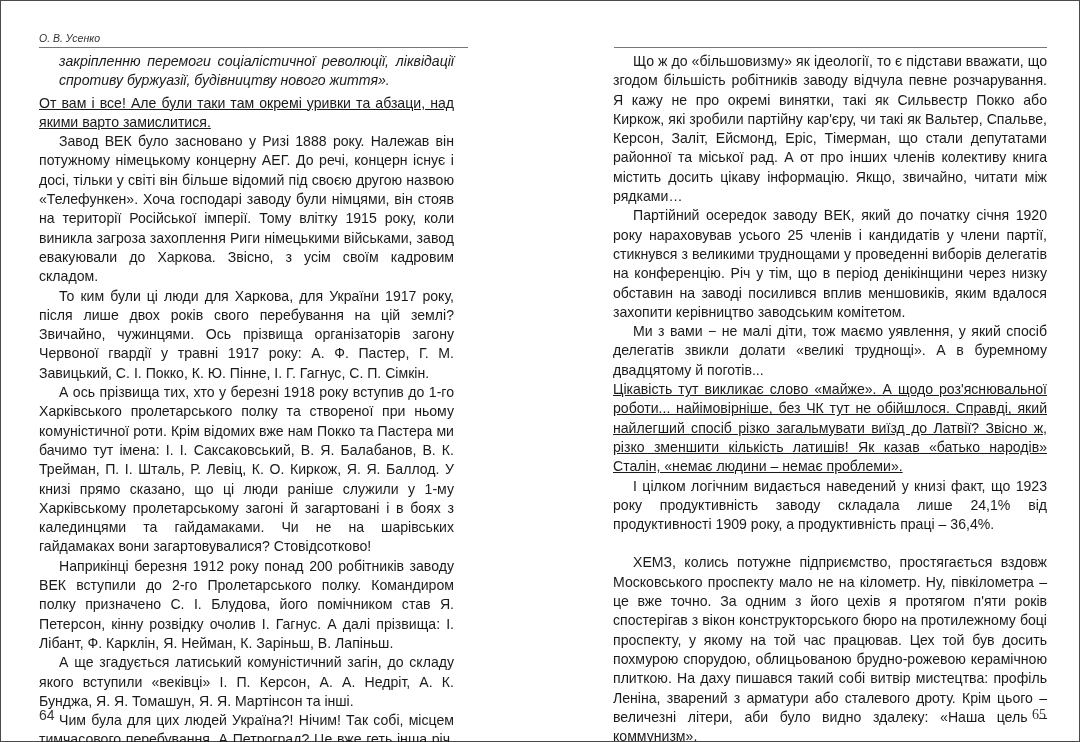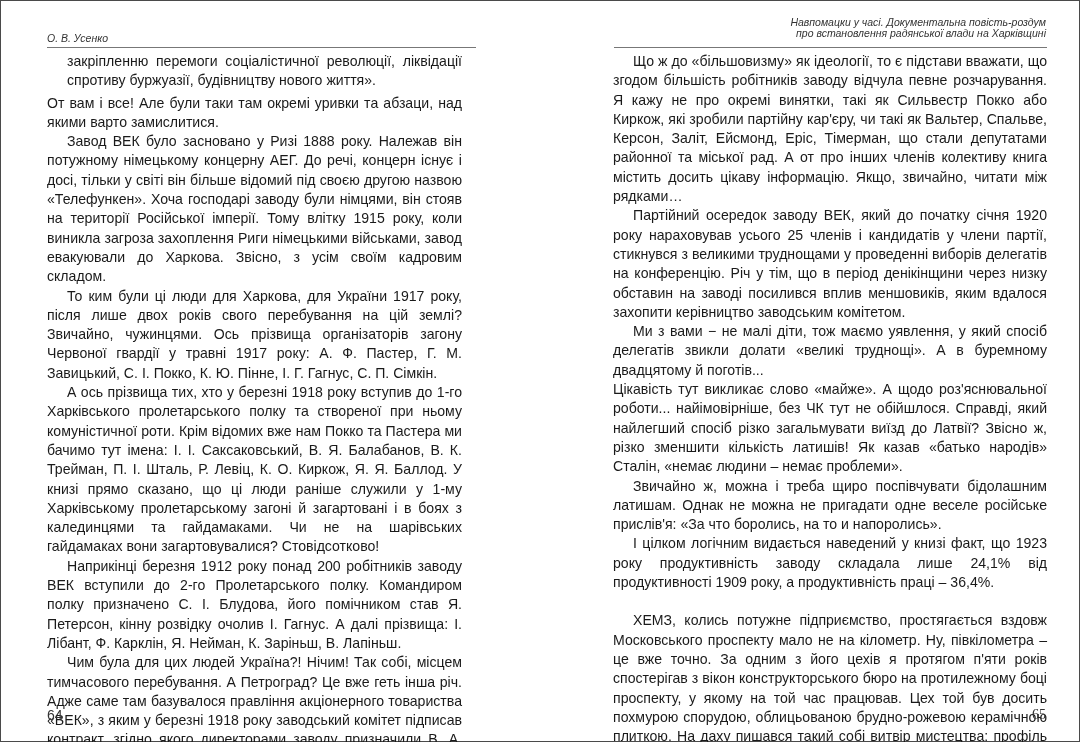--- a/index.html
+++ b/index.html
@@ -5,21 +5,21 @@
   html, body { margin:0; padding:0; }
   body {
     width:1080px; height:742px; background:#fff; overflow:hidden;
     font-family:"Liberation Sans", sans-serif; color:#1a1a1a;
   }
   .spread {
     position:relative; width:1078px; height:740px;
     border:1px solid #4a4a4a; box-sizing:content-box; background:#fff;
   }
   .page { position:absolute; top:0; height:740px; }
-  .page.left { left:12px; width:540px; }
+  .page.left { left:4px; width:540px; }
   .page.right { left:540px; width:540px; }
 
   .running-head {
     position:absolute; font-style:italic; color:#333;
     font-size:10.5px; line-height:11px;
   }
   .left .running-head { left:34px; top:32px; }
   .right .running-head { right:35px; top:16px; text-align:right; }
   .head-rule { position:absolute; height:0; border-top:1.4px solid #777; }
   .left .head-rule { left:34px; width:429px; top:46px; }
@@ -27,22 +27,22 @@
 
   .body-text {
     position:absolute; top:51px; font-size:14.1px; line-height:19.3px;
     text-align:justify; color:#1a1a1a;
   }
   .left .body-text { left:34px; width:415px; }
   .right .body-text { left:72px; width:434px; }
 
   .body-text p { margin:0; }
   .p-indent { text-indent:20px; }
-  .p-noindent { text-indent:0; }
-  .quote { padding-left:20px; text-indent:0; }
+  .p-noindent { text-indent:0;text-decoration:underline; }
+  .quote { font-style:italic; padding-left:20px; text-indent:0; }
   .quote.right-q { margin:3px 0 4px 0; }
   .gap-before { margin-top:3px !important; }
   .gap-big { margin-top:19px !important; }
 
   .folio { position:absolute; font-size:14px; color:#333; top:706px; }
   .left .folio { left:34px; }
   .right .folio { right:35px;font-family:Liberation Serif, serif; }
 </style>
 </head>
 <body>
@@ -53,40 +53,36 @@
     <div class="running-head">О. В. Усенко</div>
     <div class="head-rule"></div>
 
     <div class="body-text">
       <p class="quote">закріпленню перемоги соціалістичної революції, ліквідації спротиву буржуазії, будівництву нового життя».</p>
       <p class="p-noindent gap-before">От вам і все! Але були таки там окремі уривки та абзаци, над якими варто замислитися.</p>
       <p class="p-indent">Завод ВЕК було засновано у Ризі 1888 року. Належав він потужному німецькому концерну АЕГ. До речі, концерн існує і досі, тільки у світі він більше відомий під своєю другою назвою «Телефункен». Хоча господарі заводу були німцями, він стояв на території Російської імперії. Тому влітку 1915 року, коли виникла загроза захоплення Риги німецькими військами, завод евакуювали до Харкова. Звісно, з усім своїм кадровим складом.</p>
       <p class="p-indent">То ким були ці люди для Харкова, для України 1917 року, після лише двох років свого перебування на цій землі? Звичайно, чужинцями. Ось прізвища організаторів загону Червоної гвардії у травні 1917 року: А. Ф. Пастер, Г. М. Завицький, С. І. Покко, К. Ю. Пінне, І. Г. Гагнус, С. П. Сімкін.</p>
       <p class="p-indent">А ось прізвища тих, хто у березні 1918 року вступив до 1-го Харківського пролетарського полку та створеної при ньому комуністичної роти. Крім відомих вже нам Покко та Пастера ми бачимо тут імена: І. І. Саксаковський, В. Я. Балабанов, В. К. Трейман, П. І. Шталь, Р. Левіц, К. О. Киркож, Я. Я. Баллод. У книзі прямо сказано, що ці люди раніше служили у 1-му Харківському пролетарському загоні й загартовані і в боях з калединцями та гайдамаками. Чи не на шарівських гайдамаках вони загартовувалися? Стовідсотково!</p>
       <p class="p-indent">Наприкінці березня 1912 року понад 200 робітників заводу ВЕК вступили до 2-го Пролетарського полку. Командиром полку призначено С. І. Блудова, його помічником став Я. Петерсон, кінну розвідку очолив І. Гагнус. А далі прізвища: І. Лібант, Ф. Карклін, Я. Нейман, К. Заріньш, В. Лапіньш.</p>
+      <p class="p-indent">А ще згадується латиський комуністичний загін, до складу якого вступили «веківці» І. П. Керсон, А. А. Недріт, А. К. Бунджа, Я. Я. Томашун, Я. Я. Мартінсон та інші.</p>
       <p class="p-indent">Чим була для цих людей Україна?! Нічим! Так собі, місцем тимчасового перебування. А Петроград? Це вже геть інша річ. Адже саме там базувалося правління акціонерного товариства «ВЕК», з яким у березні 1918 року заводський комітет підписав контракт, згідно якого директорами заводу призначили В. А. Кірхґрабера, М. Х. Владоса й Е. М. Епельбаума.</p>
 
     </div>
 
     <div class="folio">64</div>
   </div>
 
   <div class="page right">
-    <div class="running-head">
-      <div>Навпомацки у часі. Документальна повість-роздум</div>
-      <div>про встановлення радянської влади на Харківщині</div>
-    </div>
     <div class="head-rule"></div>
 
     <div class="body-text">
       <p class="p-indent">Що ж до «більшовизму» як ідеології, то є підстави вважати, що згодом більшість робітників заводу відчула певне розчарування. Я кажу не про окремі винятки, такі як Сильвестр Покко або Киркож, які зробили партійну кар'єру, чи такі як Вальтер, Спальве, Керсон, Заліт, Ейсмонд, Еріс, Тімерман, що стали депутатами районної та міської рад. А от про інших членів колективу книга містить досить цікаву інформацію. Якщо, звичайно, читати між рядками…</p>
       <p class="p-indent">Партійний осередок заводу ВЕК, який до початку січня 1920 року нараховував усього 25 членів і кандидатів у члени партії, стикнувся з великими труднощами у проведенні виборів делегатів на конференцію. Річ у тім, що в період денікінщини через низку обставин на заводі посилився вплив меншовиків, яким вдалося захопити керівництво заводським комітетом.</p>
       <p class="p-indent">Ми з вами − не малі діти, тож маємо уявлення, у який спосіб делегатів звикли долати «великі труднощі». А в буремному двадцятому й поготів...</p>
       <p class="p-noindent">Цікавість тут викликає слово «майже». А щодо роз'яснювальної роботи... найімовірніше, без ЧК тут не обійшлося. Справді, який найлегший спосіб різко загальмувати виїзд до Латвії? Звісно ж, різко зменшити кількість латишів! Як казав «батько народів» Сталін, «немає людини – немає проблеми».</p>
-      <p class="p-indent">Звичайно ж, можна і треба щиро поспівчувати бідолашним латишам. Однак не можна не пригадати одне веселе російське прислів'я: «За что боролись, на то и напоролись».</p>
       <p class="p-indent">І цілком логічним видається наведений у книзі факт, що 1923 року продуктивність заводу складала лише 24,1% від продуктивності 1909 року, а продуктивність праці – 36,4%.</p>
       <p class="p-indent gap-big">ХЕМЗ, колись потужне підприємство, простягається вздовж Московського проспекту мало не на кілометр. Ну, півкілометра – це вже точно. За одним з його цехів я протягом п'яти років спостерігав з вікон конструкторського бюро на протилежному боці проспекту, у якому на той час працював. Цех той був досить похмурою спорудою, облицьованою брудно-рожевою керамічною плиткою. На даху пишався такий собі витвір мистецтва: профіль Леніна, зварений з арматури або сталевого дроту. Крім цього – величезні літери, аби було видно здалеку: «Наша цель – коммунизм».</p>
 
     </div>
 
     <div class="folio">65</div>
   </div>
 
 </div>
 

